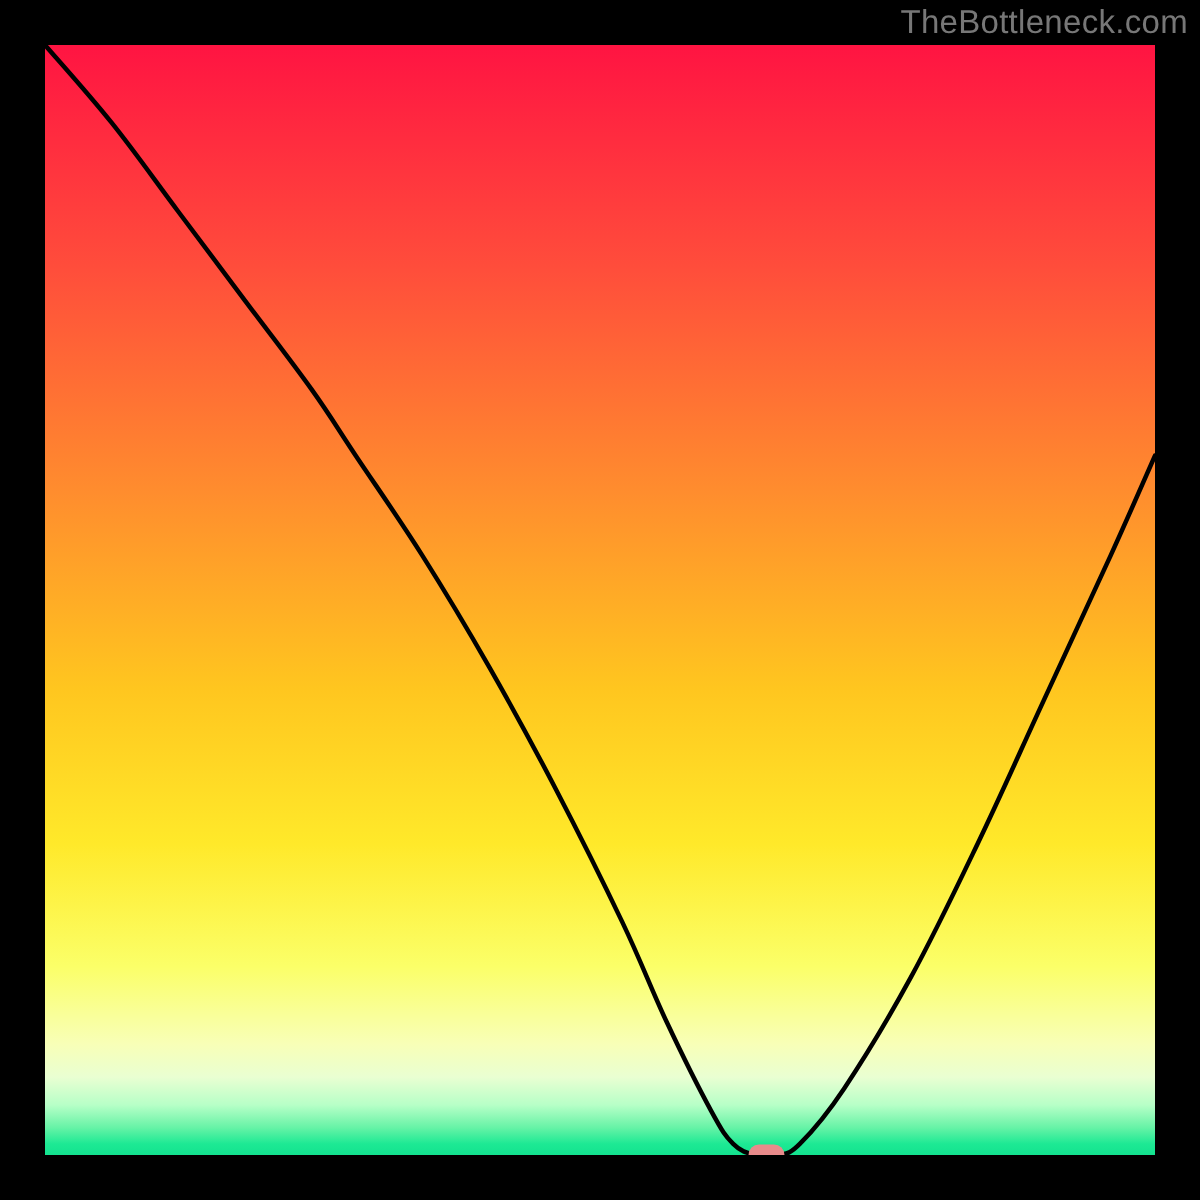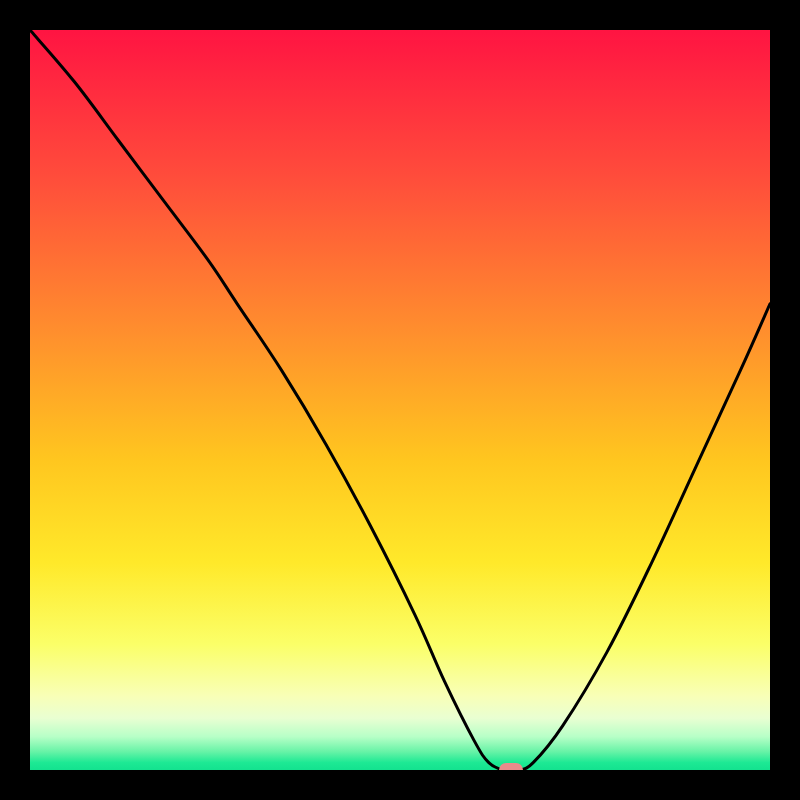--- a/index.html
+++ b/index.html
@@ -49,20 +49,21 @@
     height: 14px;
     border-radius: 7px;
     transform: translate(-50%, -50%);
   }
 </style>
 </head>
 <body>
 
 <div class="frame">
 
+  <div class="attribution">TheBottleneck.com</div>
 
   <div class="plot-area">
 
     <svg class="gradient-bg" viewBox="0 0 740 740" preserveAspectRatio="none">
       <defs>
         <linearGradient id="bg-grad" x1="0" y1="0" x2="0" y2="1">
             <stop offset="0%" stop-color="#ff1442"></stop>
             <stop offset="20%" stop-color="#ff4d3b"></stop>
             <stop offset="40%" stop-color="#ff8c2e"></stop>
             <stop offset="57.99999999999999%" stop-color="#ffc61f"></stop>

